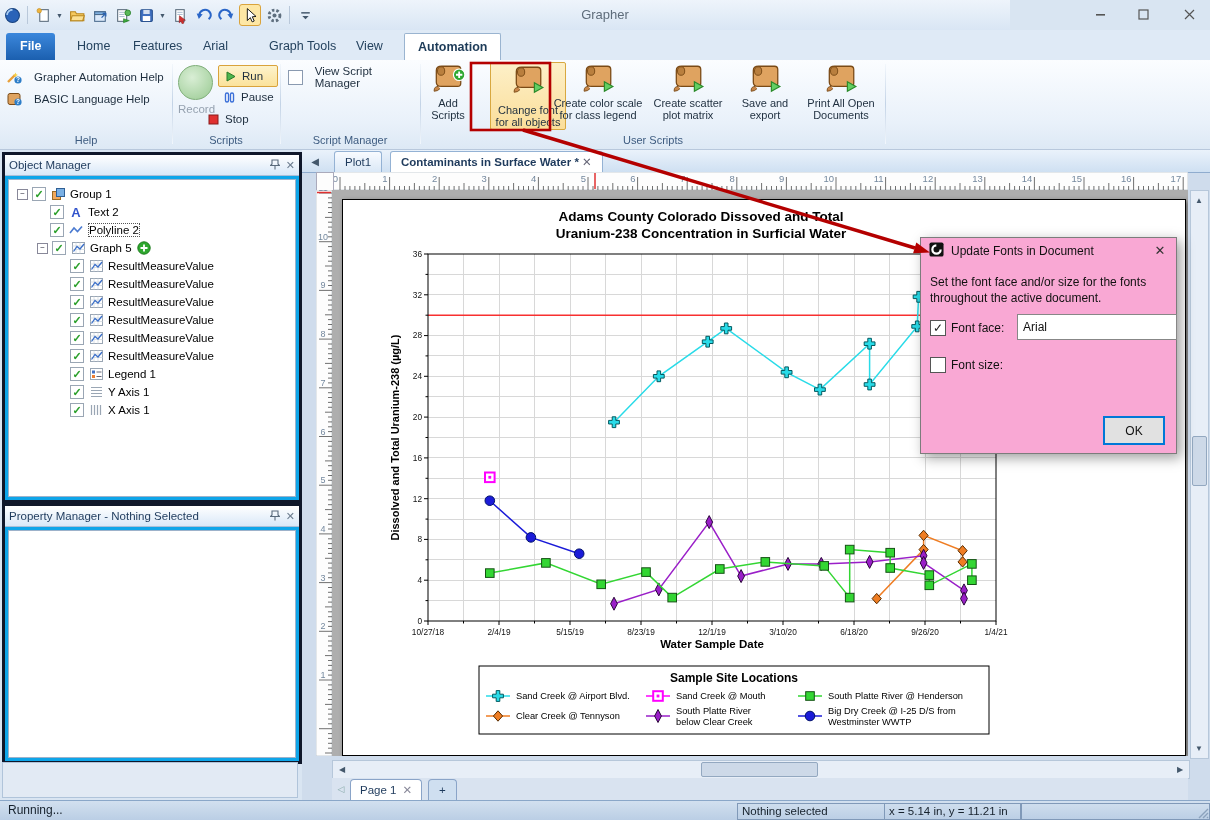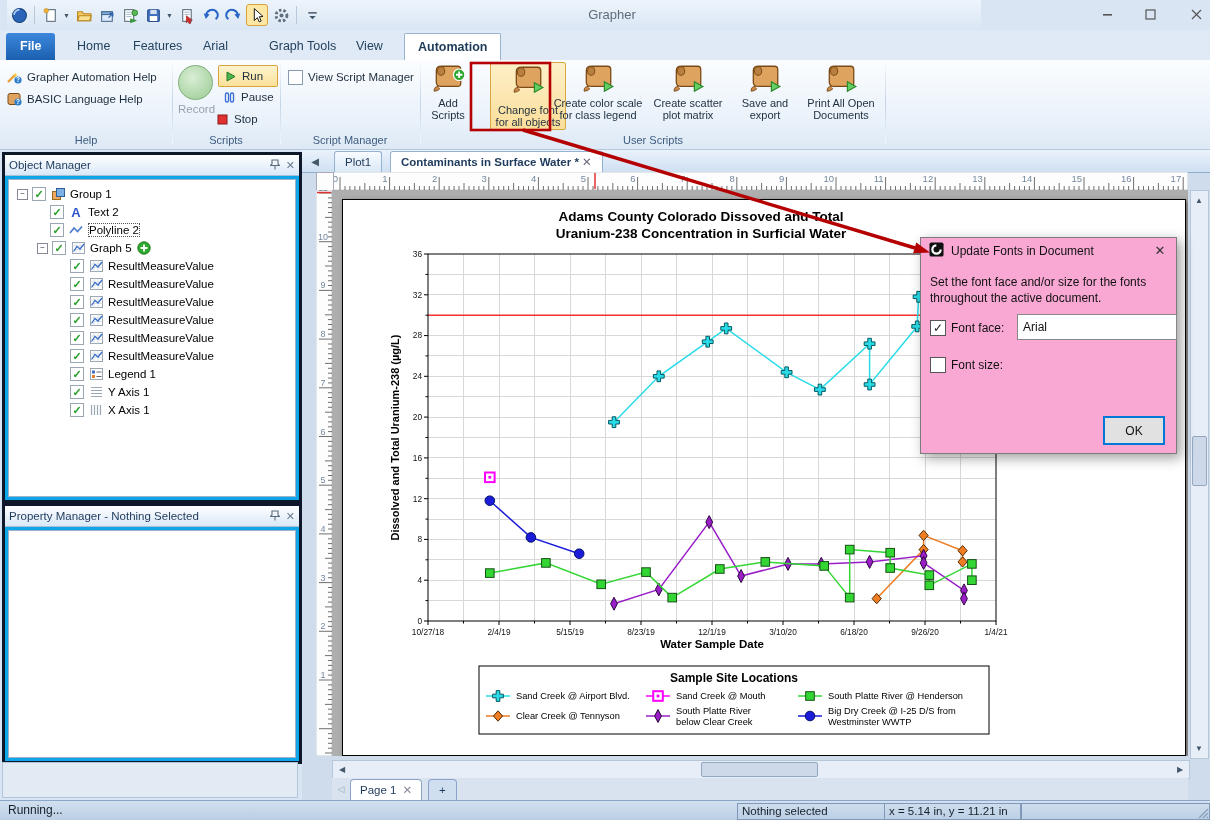--- a/index.html
+++ b/index.html
@@ -1,39 +1,39 @@
 <!DOCTYPE html>
 <html><head>
 <meta charset="utf-8">
 <style>
   html,body{margin:0;padding:0;}
   body{width:1210px;height:820px;position:relative;overflow:hidden;
        font-family:"Liberation Sans",sans-serif;background:#d9e5f2;
        -webkit-font-smoothing:antialiased;}
   .abs{position:absolute;}
-  #titlebar{left:7px;top:0;width:974px;height:30px;background:linear-gradient(#eef4fb,#d9e6f4);border-bottom:1px solid #c2d3e6;}
+  #titlebar{left:0;top:0;width:974px;height:30px;background:linear-gradient(#eef4fb,#d9e6f4);border-bottom:1px solid #c2d3e6;padding-left:36px;}
   #qa-icons{left:2px;top:4px;height:22px;display:flex;align-items:center;gap:3px;}
   .qa{width:20px;height:20px;display:flex;align-items:center;justify-content:center;border-radius:3px;}
   .qa.hl{background:#fde7a5;border:1px solid #d9a33c;}
   .qa-sep{width:1px;height:18px;background:#b9c8da;margin:0 2px;}
   .qa-caret{width:8px;height:20px;display:flex;align-items:center;color:#44586c;font-size:7px;}
   #window-title{left:0;top:0;width:1210px;height:30px;line-height:30px;text-align:center;color:#5e6c7a;font-size:13px;pointer-events:none;}
   .winctl{top:0;height:29px;width:42px;display:flex;align-items:center;justify-content:center;}
   #tabrow{left:0;top:30px;width:1210px;height:30px;background:#dfeaf6;border-bottom:1px solid #c8d8ea;}
   .rtab{position:absolute;top:3px;height:27px;line-height:26px;padding:0 13px;font-size:12.5px;color:#24425e;}
   .rtab.filetab{background:linear-gradient(#3c88dc,#1b5faf);color:#fff;border-radius:3px 3px 0 0;font-weight:bold;}
   .rtab.active{background:#fff;border:1px solid #9ab4d0;border-bottom:none;border-radius:2px 2px 0 0;font-weight:bold;color:#1d3b58;}
   #searchbox{left:506px;top:36px;width:198px;height:19px;background:#f5f9fd;border:1px solid #b2c9e0;border-radius:2px;display:flex;align-items:center;padding-left:5px;gap:5px;}
   #searchbox input{border:none;background:transparent;outline:none;font-size:11.5px;color:#5c6b7a;width:160px;font-family:"Liberation Sans",sans-serif;}
   #tabrow-icons{position:absolute;right:4px;top:36px;display:flex;gap:6px;align-items:center;}
   #ribbon{left:0;top:60px;width:1210px;height:89px;background:linear-gradient(#fbfdff,#e9f1fa 70%,#dde9f5);border-bottom:1px solid #b8c8dc;}
   .rgroup{position:absolute;top:0;height:88px;}
   .rg-label{position:absolute;bottom:2px;left:0;right:0;text-align:center;font-size:11px;color:#3e5c80;}
   .vsep{position:absolute;top:4px;width:1px;height:80px;background:linear-gradient(#f2f7fc,#c3d3e6,#f2f7fc);}
-  .helpitem{position:absolute;display:flex;align-items:center;gap:5px;font-size:11.5px;color:#1e2e3e;height:18px;}
+  .helpitem{position:absolute;display:flex;align-items:center;gap:12px;font-size:11.5px;color:#1e2e3e;height:18px;}
   .smallbtn{position:absolute;display:flex;align-items:center;gap:5px;font-size:11.5px;color:#1e2e3e;height:20px;padding:0 5px;border-radius:2px;}
   .smallbtn.hl{background:linear-gradient(#fdf3cd,#fbe29b);border:1px solid #d9a33c;}
   .usbtn{position:absolute;top:2px;height:64px;display:flex;flex-direction:column;align-items:center;justify-content:flex-start;font-size:11px;color:#1e2e3e;text-align:center;line-height:1.15;border-radius:2px;padding-top:2px;}
   .usbtn.hl{background:linear-gradient(#fdf0c8,#fbde9a);border:1px solid #d8a840;}
   .panel{position:absolute;border:3px solid #0f172a;background:#0ea5e9;}
   .panel-head{height:20px;background:linear-gradient(#ffffff,#d9e8f8);border-bottom:1px solid #aabfd8;display:flex;align-items:center;padding:0 4px;font-size:11.5px;color:#1e3a5c;}
   .panel-head .sp{flex:1;}
   .phicon{color:#6b7c8e;font-size:11px;margin-left:6px;}
   .tree-row{display:flex;align-items:center;height:18px;font-size:11.5px;color:#000;white-space:nowrap;}
   .expander{width:9px;height:9px;border:1px solid #889;background:#fff;font-size:8px;line-height:7px;text-align:center;color:#334;margin-right:4px;flex:none;}
@@ -265,21 +265,21 @@
       </span>
       <span class="smallbtn" style="left:44px;top:27px;width:48px;">
         <span style="display:flex;">
           <svg width="13" height="13" viewBox="0 0 13 13">
             <rect x="2.5" y="2" width="3" height="9" rx="1.5" fill="#fff" stroke="#3a6fd8" stroke-width="1.4"></rect>
             <rect x="7.5" y="2" width="3" height="9" rx="1.5" fill="#fff" stroke="#3a6fd8" stroke-width="1.4"></rect>
           </svg>
         </span>
         <span>Pause</span>
       </span>
-      <span class="smallbtn" style="left:37px;top:49px;width:48px;">
+      <span class="smallbtn" style="left:28px;top:49px;width:48px;">
         <span style="display:flex;">
           <svg width="13" height="13" viewBox="0 0 13 13">
             <rect x="2" y="2" width="9" height="9" fill="#e03030" stroke="#8a1a1a"></rect>
           </svg>
         </span>
         <span>Stop</span>
       </span>
       <div class="rg-label">Scripts</div>
     </div>
     <div class="vsep" style="left:280px;"></div>

